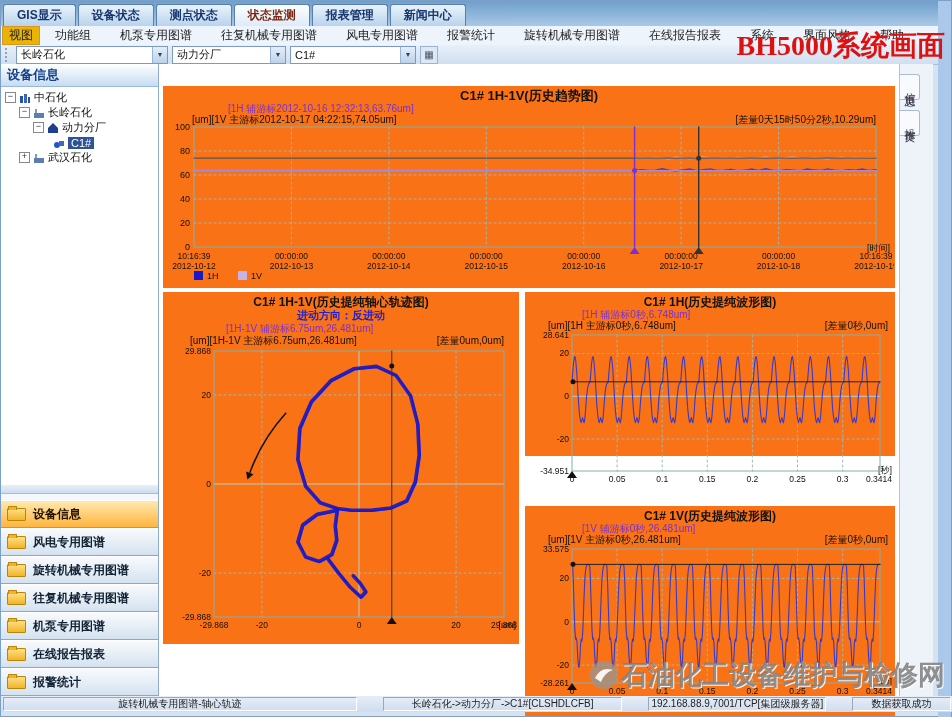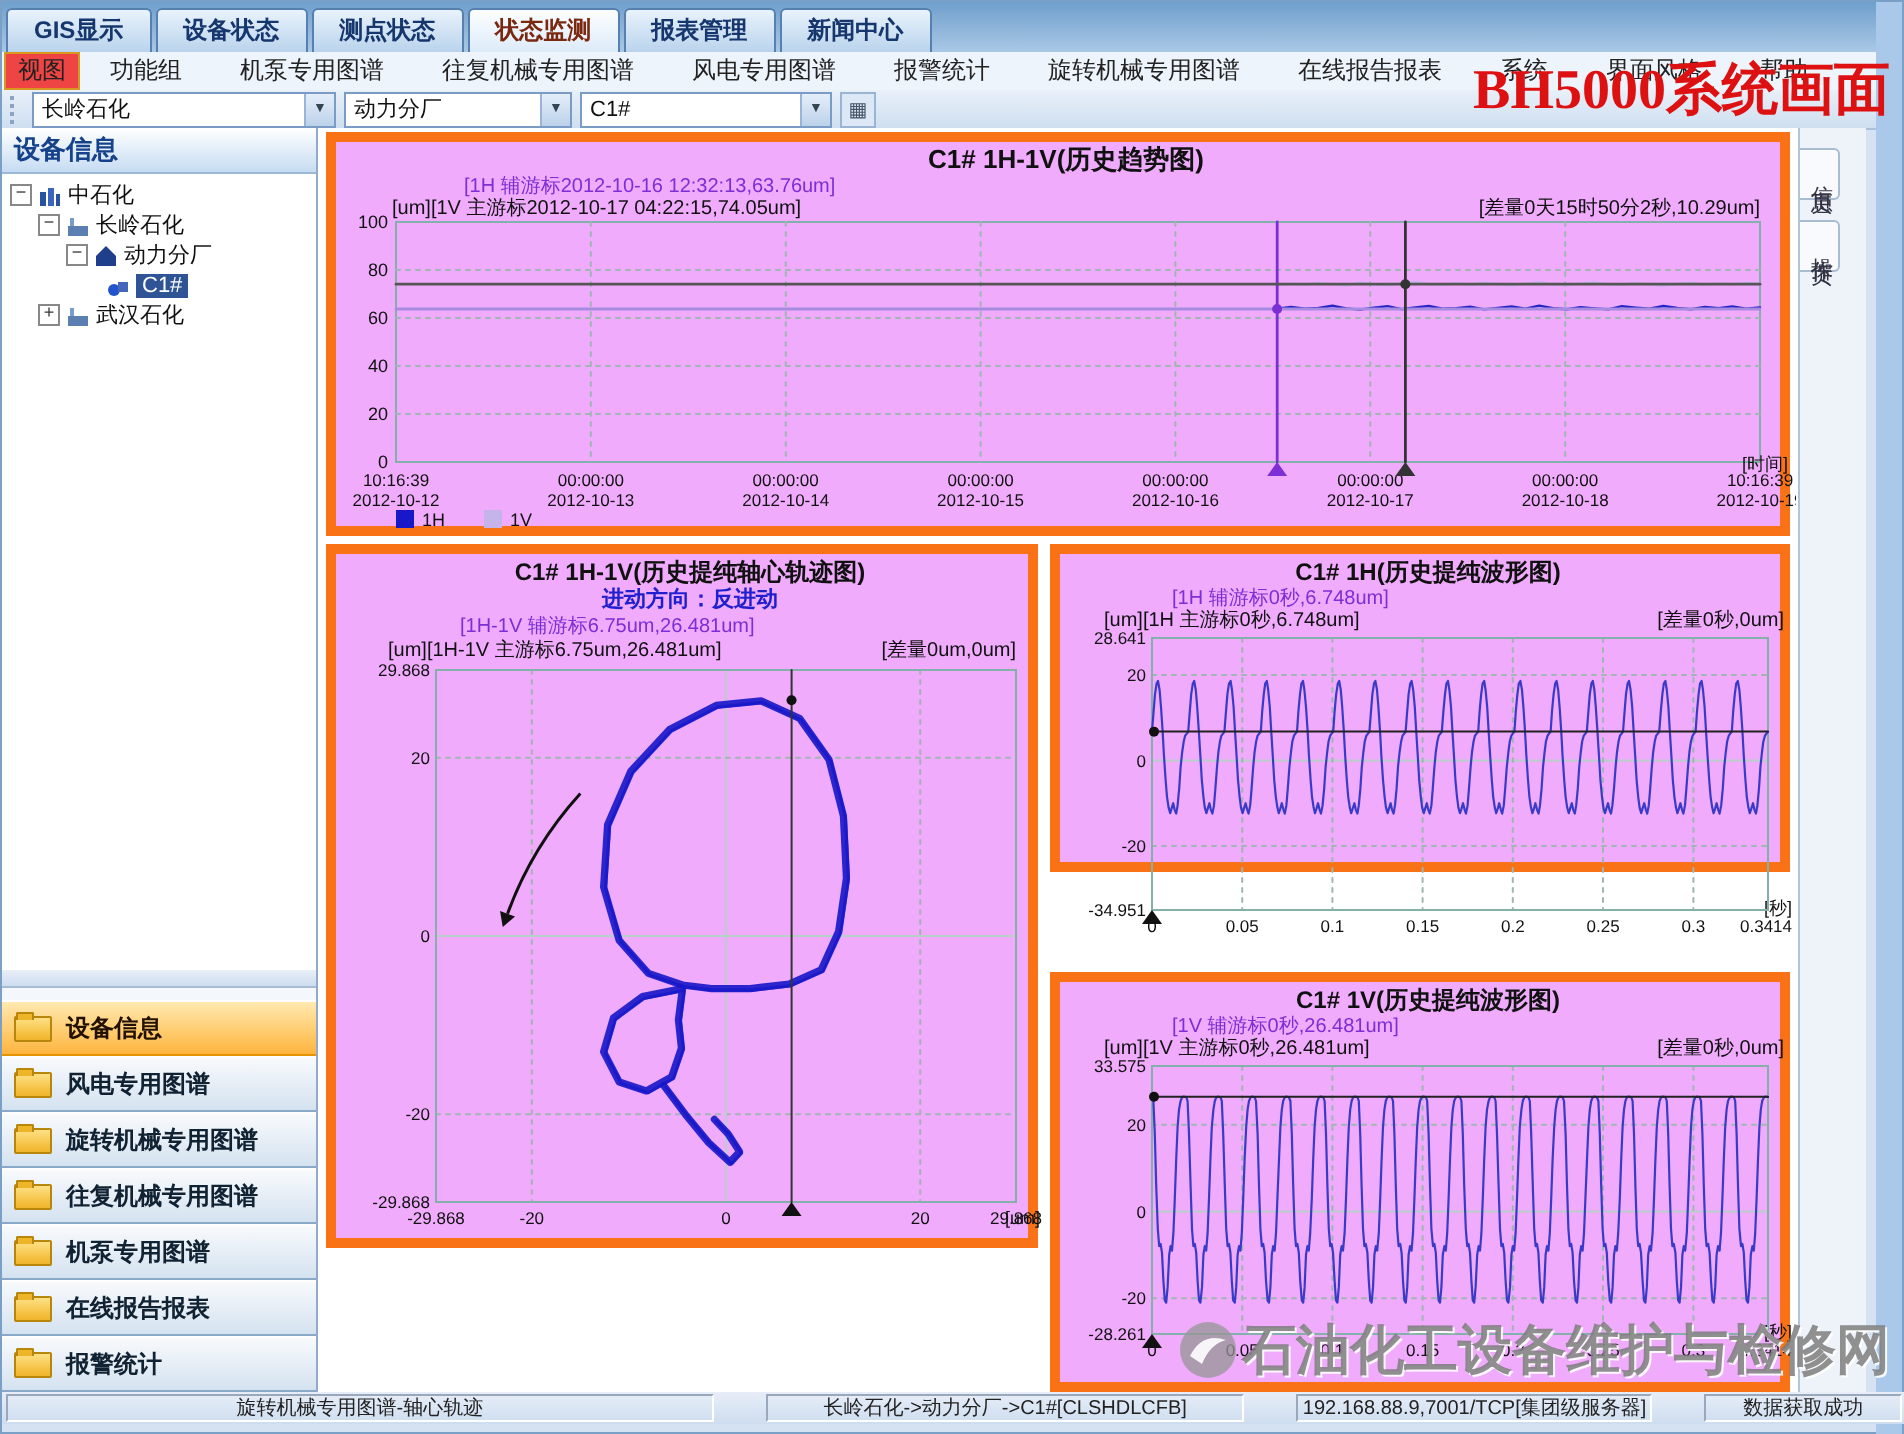--- a/index.html
+++ b/index.html
@@ -11,21 +11,21 @@
     background:linear-gradient(#6f9fcc,#a9c8e6);display:flex;align-items:flex-end;}
   .tab{height:21px;line-height:21px;padding:0 13px;margin-left:2px;font-size:12px;font-weight:bold;
     color:#16366e;background:linear-gradient(#e9f3fc,#b9d3ec);border:1px solid #5580b0;border-bottom:none;
     border-radius:3px 3px 0 0;cursor:default;}
   .tab.active{background:linear-gradient(#fdfeff,#dcebf9);color:#7a2810;}
   #brand{position:absolute;top:0;right:6px;font-family:"Liberation Serif",serif;font-size:28px;
     font-weight:bold;color:#dd1111;z-index:60;line-height:30px;margin-top:30px;}
   #menubar{position:absolute;left:0;top:25px;width:100%;height:19px;background:#eef4fb;
     border-bottom:1px solid #c8d8ea;display:flex;align-items:center;}
   .menu-item{font-size:12px;color:#222;padding:1px 14px;margin-left:1px;}
-  .menu-item.hl{background:#ef4444;border:1px solid #d89820;padding:0 6px;font-family:Liberation Serif, serif;}
+  .menu-item.hl{background:#eab308;border:1px solid #d89820;padding:0 6px;font-family:Liberation Serif, serif;}
   #toolbar{position:absolute;left:0;top:44px;width:100%;height:19px;
     background:linear-gradient(#e8f0f9,#cfdff0);border-bottom:1px solid #aac0d8;display:flex;align-items:center;}
   .grip{width:5px;height:14px;margin:0 4px;border-left:2px dotted #8aa4c4;}
   .combo{display:flex;align-items:center;height:16px;background:#fff;border:1px solid #7a9cc4;margin-right:4px;}
   .combo .val{font-size:11px;padding:0 4px;color:#111;white-space:nowrap;overflow:hidden;}
   .combo .arrow{width:14px;height:100%;background:linear-gradient(#e4eefa,#bcd2ea);
     border-left:1px solid #9ab4d4;font-size:7px;color:#345;display:flex;align-items:center;justify-content:center;}
   .c1{width:150px}.c2{width:112px}.c3{width:124px}
   .tool-btn{width:16px;height:16px;border:1px solid #9ab4d4;background:#dcE8f6;font-size:10px;
     display:flex;align-items:center;justify-content:center;color:#456;}
@@ -52,21 +52,21 @@
     background:linear-gradient(#f8fafc,#d4e2f0);display:flex;align-items:center;padding:0 6px;
     font-size:12px;color:#123;font-weight:bold;}
   .sbtn.active{background:linear-gradient(#ffe9b0,#ffb53e);border-bottom:1px solid #e59400;color:#210;}
   .folder{width:17px;height:11px;background:linear-gradient(#ffe084,#f0b429);border:1px solid #b8860b;
     border-radius:1px;margin-right:7px;position:relative;flex:none;}
   .folder:before{content:"";position:absolute;left:0;top:-3px;width:7px;height:3px;
     background:#f0b429;border:1px solid #b8860b;border-bottom:none;border-radius:1px 1px 0 0;}
 
   
   #main{position:absolute;left:158px;top:63px;width:740px;height:632px;background:#fff;}
-  .chartbox{position:absolute;background:#f0abfc;border:5px solid #f97316;box-sizing:border-box;}
+  .chartbox{position:absolute;background:#f97316;border:1px solid #f97316;box-sizing:border-box;margin-top:20px;}
   #trend{left:4px;top:2px;width:732px;height:202px;}
   #orbit{left:4px;top:208px;width:356px;height:352px;}
   #wave1{left:366px;top:208px;width:370px;height:164px;}
   #wave2{left:366px;top:422px;width:370px;height:210px;}
 
   
   #rail{position:absolute;left:898px;top:63px;width:34px;height:632px;background:#eef3fa;border-left:1px solid #b0c4dc;box-sizing:border-box;}
   .vtab{writing-mode:vertical-rl;font-size:11px;color:#334;background:#f8fafd;border:1px solid #a8bcd4;
     border-left:none;border-radius:0 3px 3px 0;padding:9px 2px;margin:10px 0 6px 0;letter-spacing:2px;}
   #edge-strip{position:absolute;right:0;top:0;width:13px;height:717px;background:#aac8ea;}

